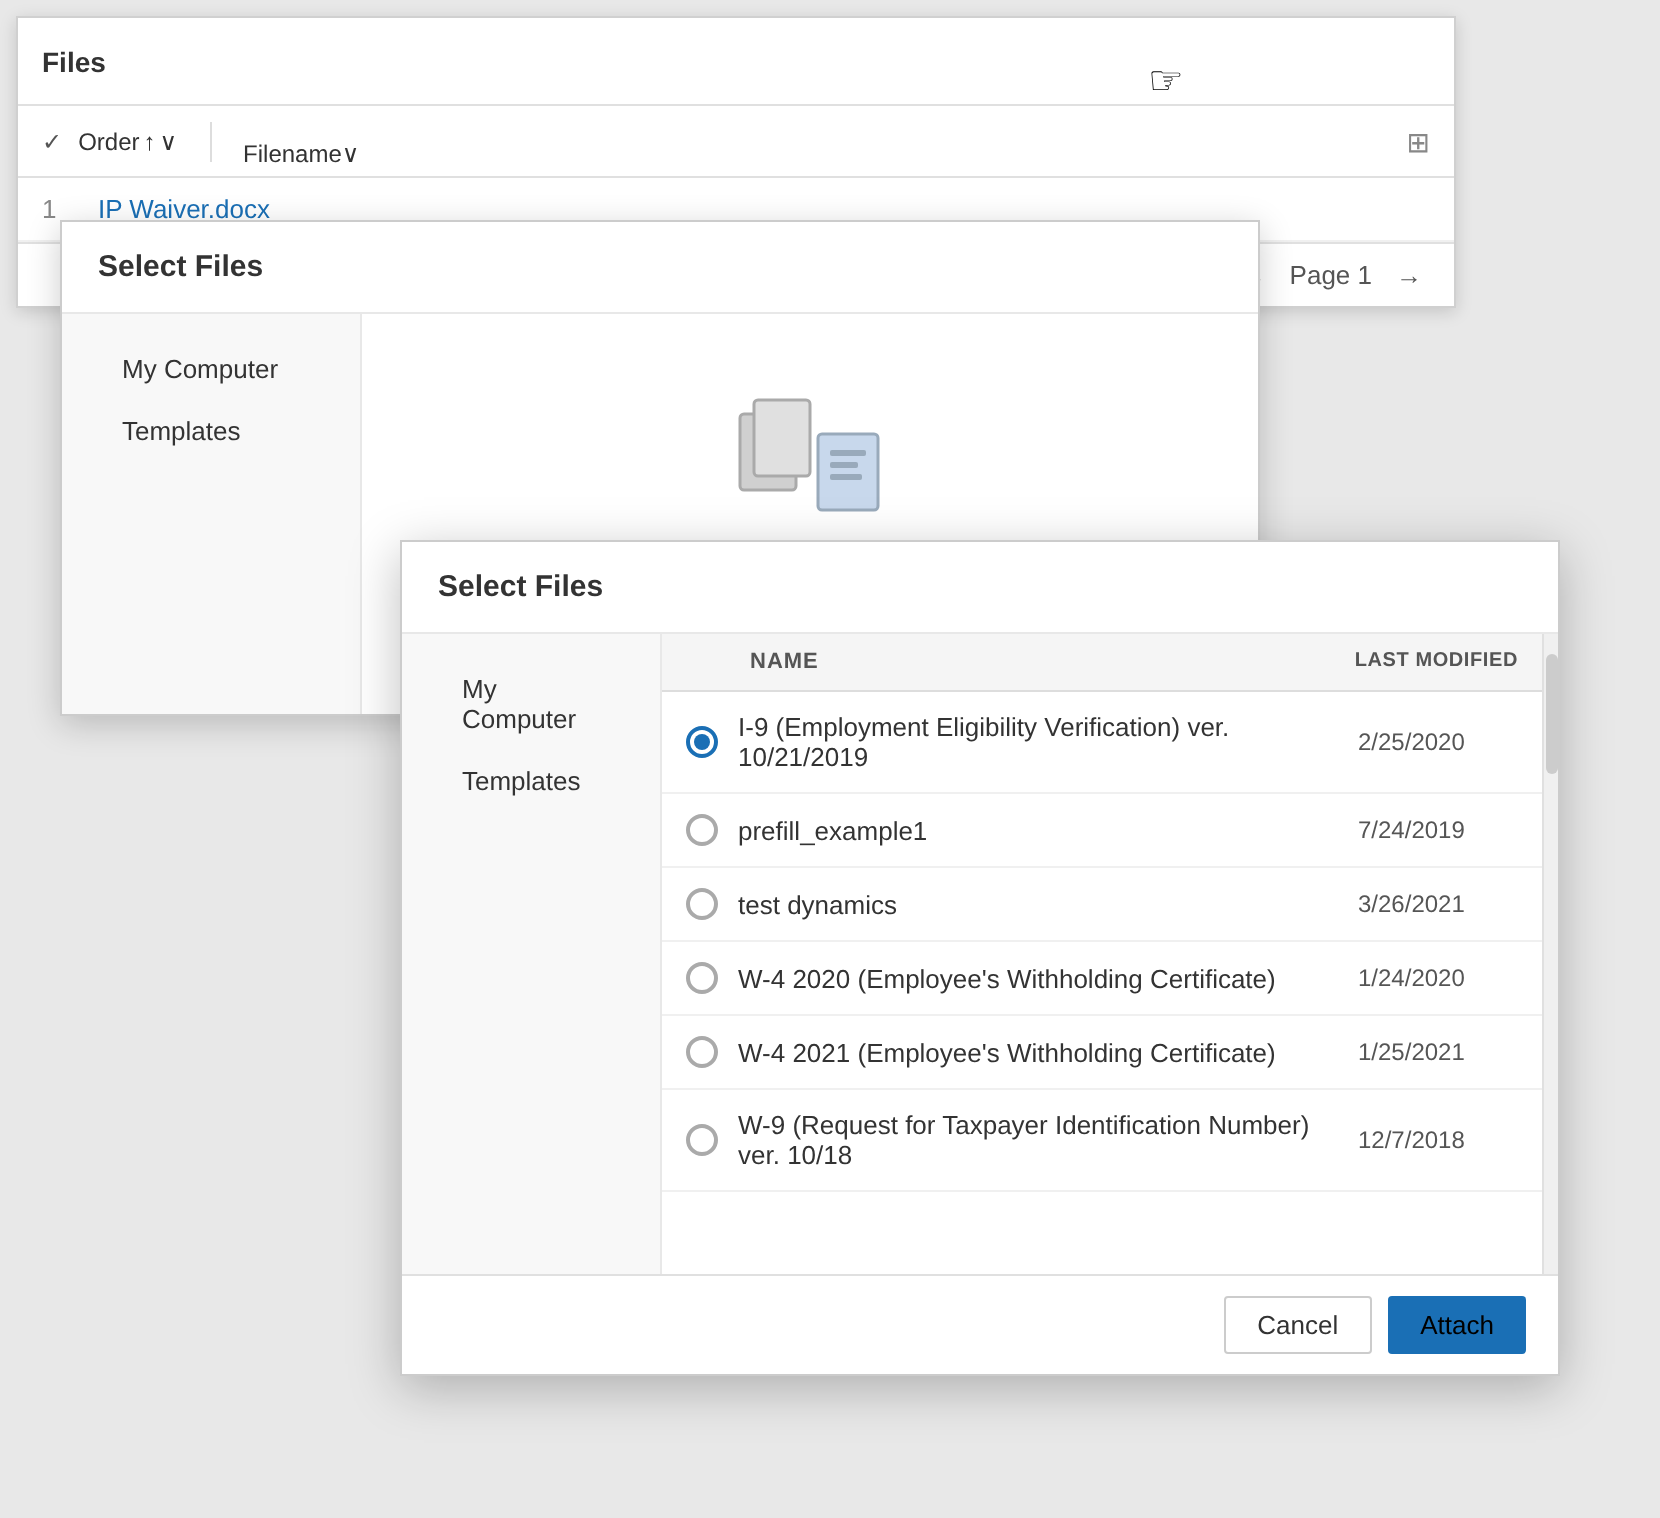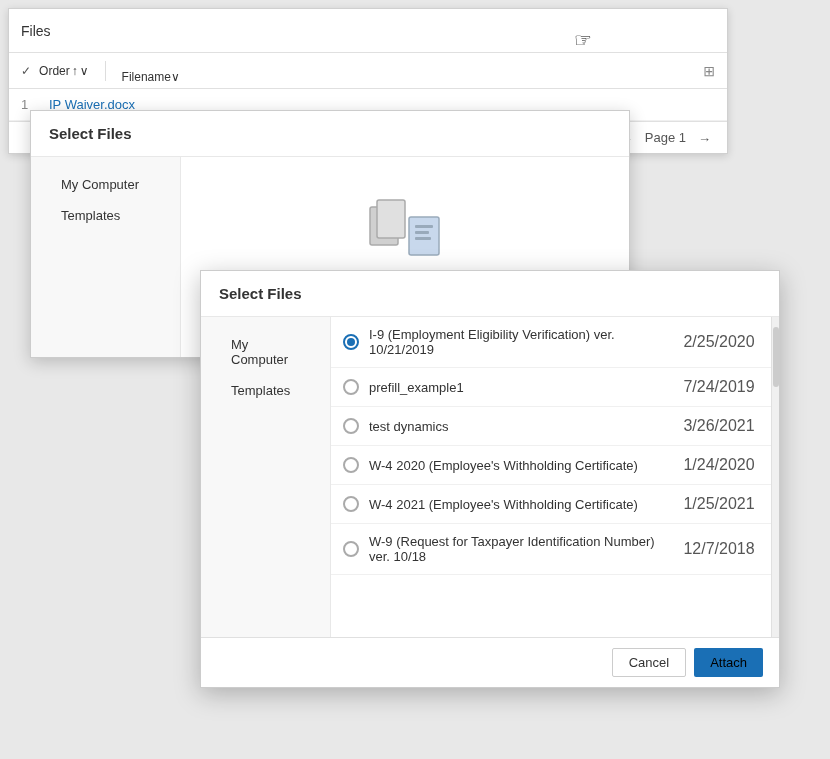--- a/index.html
+++ b/index.html
@@ -29,21 +29,21 @@
       align-items: center;
       justify-content: space-between;
       padding: 0 12px;
       height: 44px;
       border-bottom: 1px solid #e0e0e0;
       background: #fff;
     }
 
     .files-title {
       font-size: 14px;
-      font-weight: 400;
+      font-weight: 700;
       color: #333;
     }
 
     .files-header-actions {
       display: flex;
       align-items: center;
       gap: 4px;
     }
 
     .btn-add-files {
@@ -309,21 +309,21 @@
 
     .radio-btn.selected::after {
       content: '';
       width: 8px;
       height: 8px;
       background: #1a6fb5;
       border-radius: 50%;
     }
 
     .row-name { flex: 1; color: #333; }
-    .row-date { width: 80px; color: #555; text-align: center; font-size: 16px; }
+    .row-date { width: 80px; color: #555; text-align: left; font-size: 12px; }
 
     .dialog-footer {
       display: flex;
       justify-content: flex-end;
       padding: 10px 16px;
       border-top: 1px solid #e0e0e0;
       gap: 8px;
     }
 
     .btn-cancel {
@@ -430,20 +430,27 @@
 </div>
 
 <div class="select-files-fg">
   <div class="select-files-header">Select Files</div>
   <div class="select-files-body">
     <div class="select-files-sidebar">
       <div class="sidebar-item-sel">My Computer</div>
       <div class="templates-item">Templates</div>
     </div>
     <div class="files-table">
+      <div class="files-table-header">
+        <div class="col-radio"></div>
+        <div class="col-name">NAME</div>
+        <div class="col-date col-date-header">
+          <span style="font-size:10px;font-weight:600;color:#555;text-transform:uppercase;letter-spacing:0.3px;">LAST MODIFIED</span>
+        </div>
+      </div>
 
       <div class="template-row">
         <div class="radio-btn selected col-radio"></div>
         <span class="row-name">I-9 (Employment Eligibility Verification) ver. 10/21/2019</span>
         <span class="row-date">2/25/2020</span>
       </div>
 
       <div class="template-row">
         <div class="radio-btn col-radio"></div>
         <span class="row-name">prefill_example1</span>

